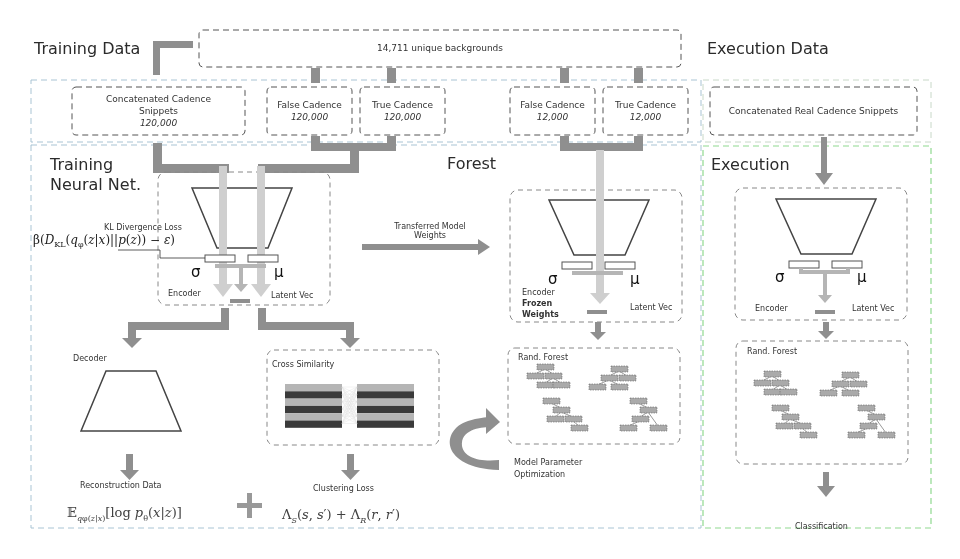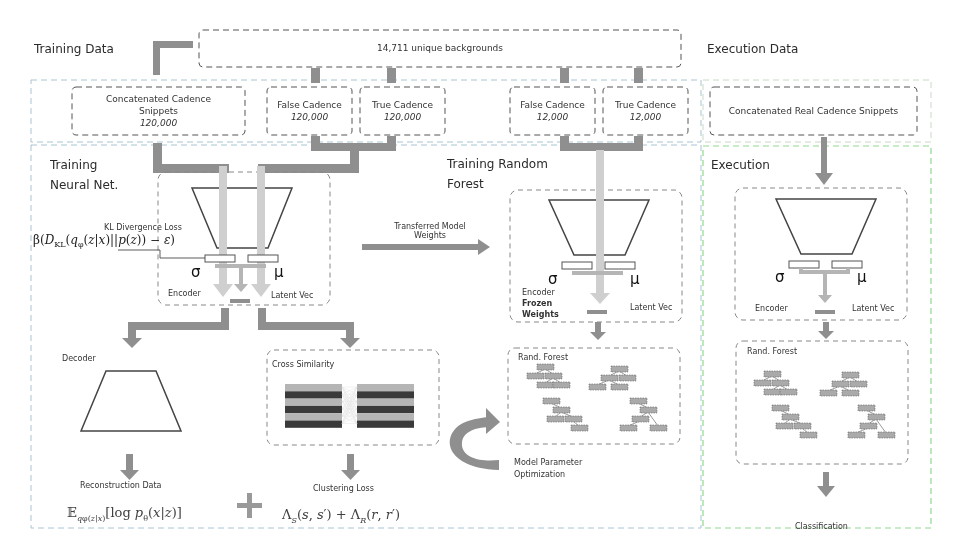--- a/index.html
+++ b/index.html
@@ -1,20 +1,20 @@
 <!DOCTYPE html>
 <html><head>
 <meta charset="utf-8">
 <style>
   html, body { margin: 0; padding: 0; background: #ffffff; }
   body { width: 960px; height: 559px; position: relative; overflow: hidden;
          font-family: "DejaVu Sans", sans-serif; color: #333; }
   svg.canvas { position: absolute; left: 0; top: 0; }
   .abs { position: absolute; }
-  .section-title { font-size: 12px; color: #2b2b2b; line-height: 20px; }
+  .section-title { font-size: 16px; color: #2b2b2b; line-height: 20px; }
   .box-text { font-size: 9px; color: #333; text-align: center; line-height: 12px; }
   .italic { font-style: italic; }
   .small { font-size: 8px; color: #333; }
   .math { font-family: "DejaVu Serif", serif; font-size: 13px; color: #404040; white-space: nowrap; margin-top: 12px; }
   .math-sm { font-family: "DejaVu Serif", serif; font-size: 12px; color: #222; white-space: nowrap; }
   .greek { font-family: "DejaVu Sans", sans-serif; font-size: 15px; color: #111; }
   .bold { font-weight: bold; }
 </style>
 </head>
 <body>
@@ -289,21 +289,20 @@
   </g>
 </svg>
 
 <div class="abs section-title" style="left:34px;top:39px;">Training Data</div>
 <div class="abs section-title" style="left:707px;top:39px;">Execution Data</div>
 <div class="abs section-title" style="left:50px;top:155px;">
   <div>Training</div>
   <div>Neural Net.</div>
 </div>
 <div class="abs section-title" style="left:447px;top:154px;">
-  <div>Training Random</div>
   <div>Forest</div>
 </div>
 <div class="abs section-title" style="left:711px;top:155px;">Execution</div>
 
 <div class="abs box-text" style="left:199px;top:42px;width:482px;">14,711 unique backgrounds</div>
 <div class="abs box-text" style="left:72px;top:93px;width:173px;">
   <div>Concatenated Cadence</div>
   <div>Snippets</div>
   <div class="italic">120,000</div>
 </div>
@@ -326,21 +325,21 @@
 <div class="abs box-text" style="left:710px;top:105px;width:207px;">Concatenated Real Cadence Snippets</div>
 
 <div class="abs small" style="left:60px;top:223px;padding-left:44px;">KL Divergence Loss</div>
 <div class="abs math-sm" style="left:33px;top:233px;">β(<i>D</i><sub style="font-size:8px">KL</sub>(<i>q</i><sub style="font-size:8px">φ</sub>(<i>z</i>|<i>x</i>)||<i>p</i>(<i>z</i>)) − <i>ε</i>)</div>
 
 <div class="abs greek" style="left:191px;top:263px;">σ</div>
 <div class="abs greek" style="left:274px;top:263px;">μ</div>
 <div class="abs small" style="left:168px;top:289px;">Encoder</div>
 <div class="abs small" style="left:271px;top:291px;">Latent Vec</div>
 
-<div class="abs small" style="left:62px;top:354px;">Decoder</div>
+<div class="abs small" style="left:73px;top:354px;">Decoder</div>
 <div class="abs small" style="left:272px;top:360px;">Cross Similarity</div>
 
 <div class="abs small" style="left:80px;top:481px;">Reconstruction Data</div>
 <div class="abs math" style="left:67px;top:493px;">𝔼<sub style="font-size:8px"><i>q</i>φ(<i>z</i>|<i>x</i>)</sub>[log <i>p</i><sub style="font-size:8px">θ</sub>(<i>x</i>|<i>z</i>)]</div>
 <div class="abs small" style="left:313px;top:484px;">Clustering Loss</div>
 <div class="abs math" style="left:282px;top:495px;">Λ<sub style="font-size:8px"><i>S</i></sub>(<i>s</i>, <i>s</i>′) + Λ<sub style="font-size:8px"><i>R</i></sub>(<i>r</i>, <i>r</i>′)</div>
 
 <div class="abs small" style="left:380px;top:222px;width:100px;text-align:center;">
   <div>Transferred Model</div>
   <div>Weights</div>

